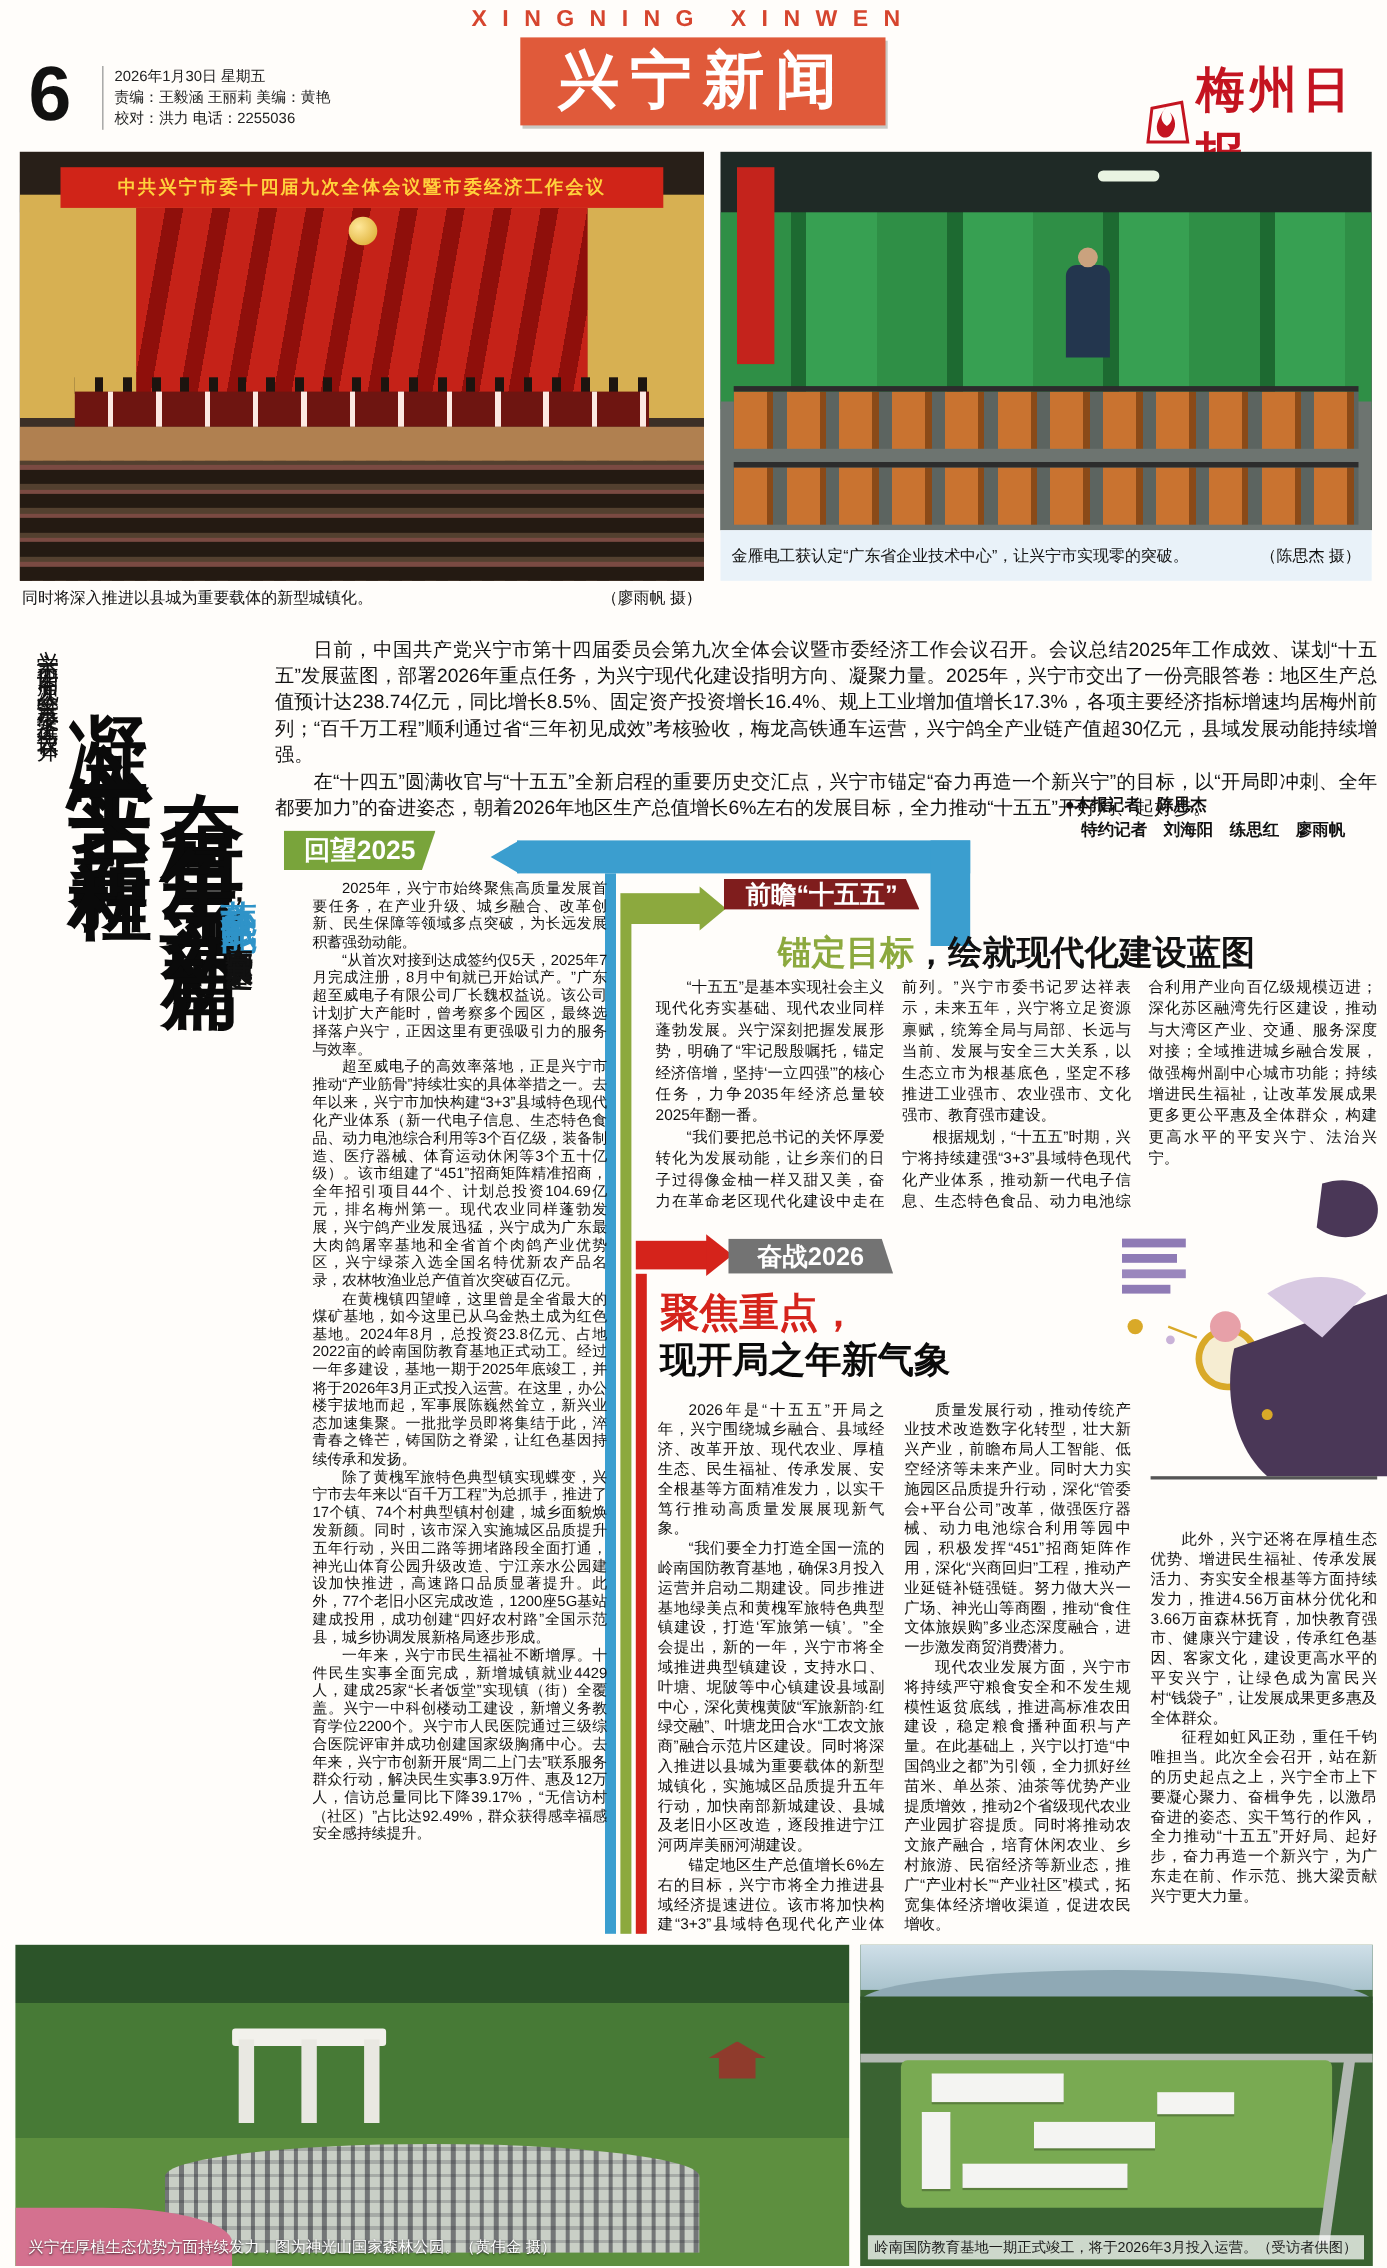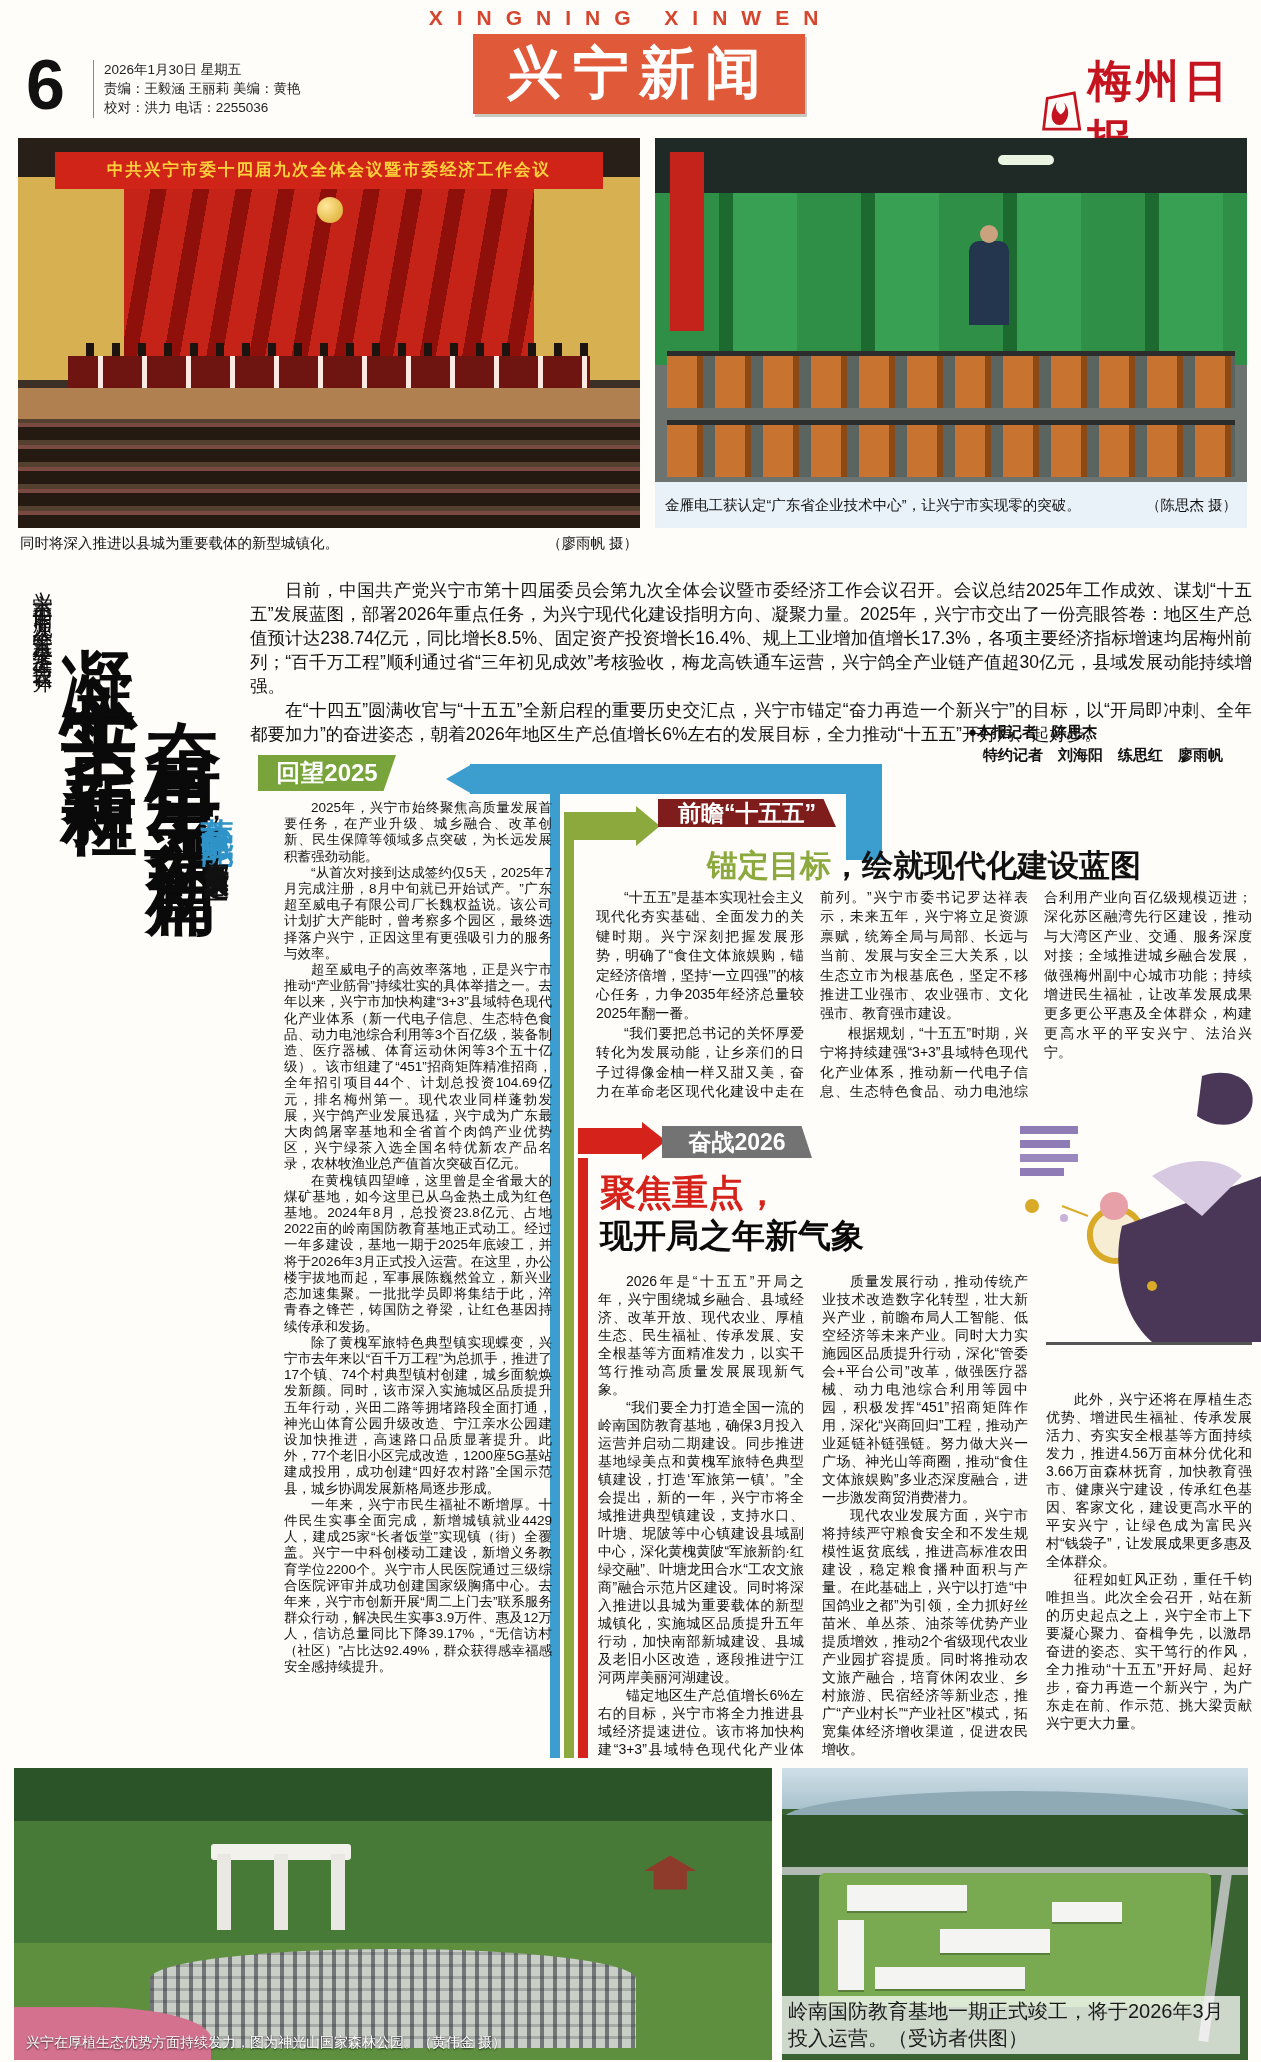--- a/index.html
+++ b/index.html
@@ -137,21 +137,21 @@
   .cap-park{position:absolute;left:12px;bottom:8px;color:#fff;font-size:14px;text-shadow:0 1px 2px rgba(0,0,0,.8);}
   .campus{top:1768px;left:782px;width:466px;height:292px;background:#3a6332;}
   .campus-sky{position:absolute;top:0;left:0;width:100%;height:14%;background:linear-gradient(#cfdfe8,#a9c3cd);}
   .campus-hill{position:absolute;top:8%;left:0;width:100%;height:10%;background:#8fa9b5;border-radius:50%/100% 100% 0 0;}
   .campus-trees{position:absolute;top:16%;left:0;width:100%;height:20%;background:#2f5429;}
   .campus-field{position:absolute;top:36%;left:8%;width:84%;height:46%;background:#79aa52;border-radius:6px;}
   .campus-road{position:absolute;top:34%;left:0;width:100%;height:8px;background:#b3b9b3;}
   .campus-road2{position:absolute;top:36%;right:6%;width:10px;height:58%;background:#b3b9b3;transform:rotate(8deg);}
   .bld{position:absolute;background:#f4f4f2;box-shadow:0 2px 0 rgba(0,0,0,.25);}
   .cap-campus{position:absolute;right:8px;bottom:6px;background:rgba(255,255,255,.75);color:#1a1a1a;
-     font-size:20px;padding:2px 6px;margin-top:32px;}
+     font-size:13px;padding:2px 6px;margin-top:32px;}
 </style>
 </head>
 <body>
 
 <div class="page">
 
   <div class="abs mast-top">XINGNING XINWEN</div>
   <div class="abs banner">
     <span>兴宁新闻</span>
   </div>
@@ -235,21 +235,21 @@
       <p class="para">在黄槐镇四望嶂，这里曾是全省最大的煤矿基地，如今这里已从乌金热土成为红色基地。2024年8月，总投资23.8亿元、占地2022亩的岭南国防教育基地正式动工。经过一年多建设，基地一期于2025年底竣工，并将于2026年3月正式投入运营。在这里，办公楼宇拔地而起，军事展陈巍然耸立，新兴业态加速集聚。一批批学员即将集结于此，淬青春之锋芒，铸国防之脊梁，让红色基因持续传承和发扬。</p>
       <p class="para">除了黄槐军旅特色典型镇实现蝶变，兴宁市去年来以“百千万工程”为总抓手，推进了17个镇、74个村典型镇村创建，城乡面貌焕发新颜。同时，该市深入实施城区品质提升五年行动，兴田二路等拥堵路段全面打通，神光山体育公园升级改造、宁江亲水公园建设加快推进，高速路口品质显著提升。此外，77个老旧小区完成改造，1200座5G基站建成投用，成功创建“四好农村路”全国示范县，城乡协调发展新格局逐步形成。</p>
       <p class="para">一年来，兴宁市民生福祉不断增厚。十件民生实事全面完成，新增城镇就业4429人，建成25家“长者饭堂”实现镇（街）全覆盖。兴宁一中科创楼动工建设，新增义务教育学位2200个。兴宁市人民医院通过三级综合医院评审并成功创建国家级胸痛中心。去年来，兴宁市创新开展“周二上门去”联系服务群众行动，解决民生实事3.9万件、惠及12万人，信访总量同比下降39.17%，“无信访村（社区）”占比达92.49%，群众获得感幸福感安全感持续提升。</p>
     </div>
 
   <div class="abs badge badge-outlook">前瞻“十五五”</div>
   <div class="abs outlook-head">
     <span class="g">锚定目标</span><span>，绘就现代化建设蓝图</span>
   </div>
   <div class="abs outlook-body">
-      <p class="para">“十五五”是基本实现社会主义现代化夯实基础、全面发力的关键时期。兴宁深刻把握发展形势，明确了“食住文体旅娱购，锚定经济倍增，坚持‘一立四强’”的核心任务，力争2035年经济总量较2025年翻一番。</p>
+      <p class="para">“十五五”是基本实现社会主义现代化夯实基础、现代农业同样蓬勃发展。兴宁深刻把握发展形势，明确了“牢记殷殷嘱托，锚定经济倍增，坚持‘一立四强’”的核心任务，力争2035年经济总量较2025年翻一番。</p>
       <p class="para">“我们要把总书记的关怀厚爱转化为发展动能，让乡亲们的日子过得像金柚一样又甜又美，奋力在革命老区现代化建设中走在前列。”兴宁市委书记罗达祥表示，未来五年，兴宁将立足资源禀赋，统筹全局与局部、长远与当前、发展与安全三大关系，以生态立市为根基底色，坚定不移推进工业强市、农业强市、文化强市、教育强市建设。</p>
       <p class="para">根据规划，“十五五”时期，兴宁将持续建强“3+3”县域特色现代化产业体系，推动新一代电子信息、生态特色食品、动力电池综合利用产业向百亿级规模迈进；深化苏区融湾先行区建设，推动与大湾区产业、交通、服务深度对接；全域推进城乡融合发展，做强梅州副中心城市功能；持续增进民生福祉，让改革发展成果更多更公平惠及全体群众，构建更高水平的平安兴宁、法治兴宁。</p>
     </div>
 
   <div class="abs badge badge-battle">奋战2026</div>
   <div class="abs battle-head">
     <div class="r">聚焦重点，</div>
     <div class="b">现开局之年新气象</div>
   </div>
 

